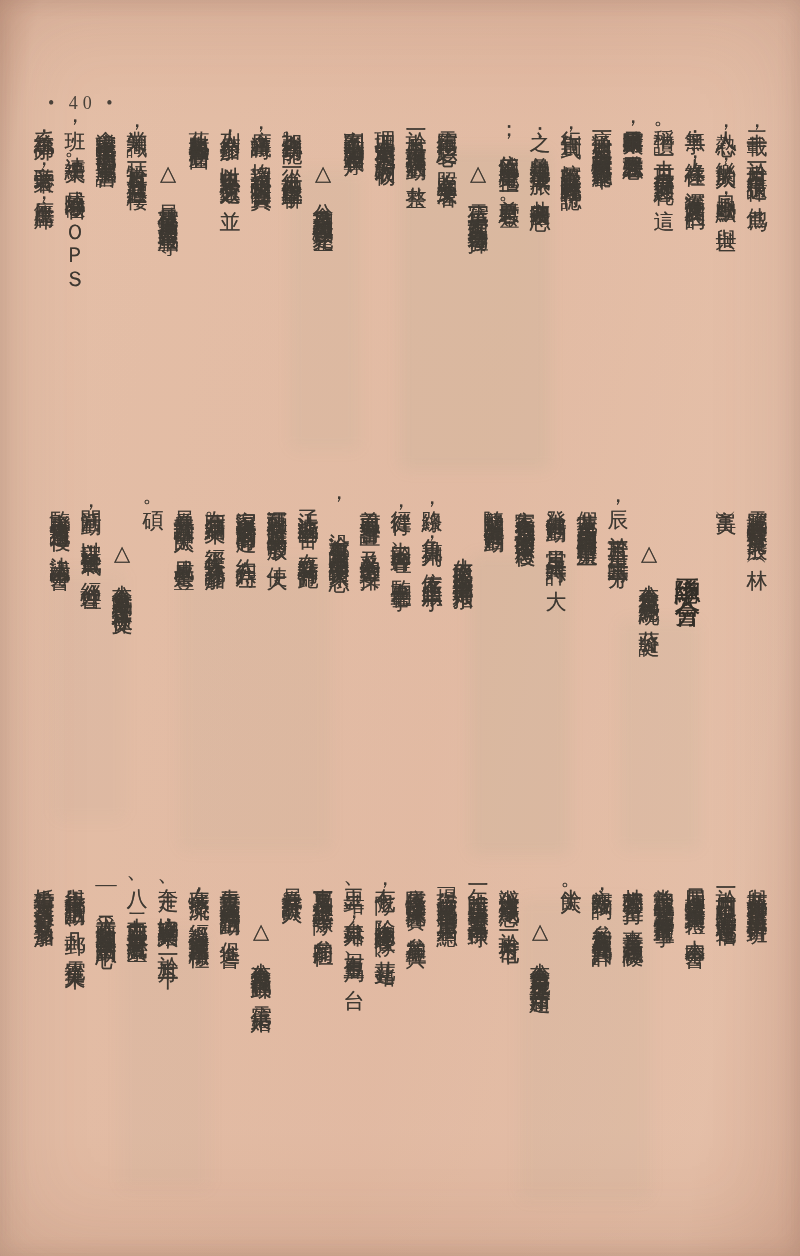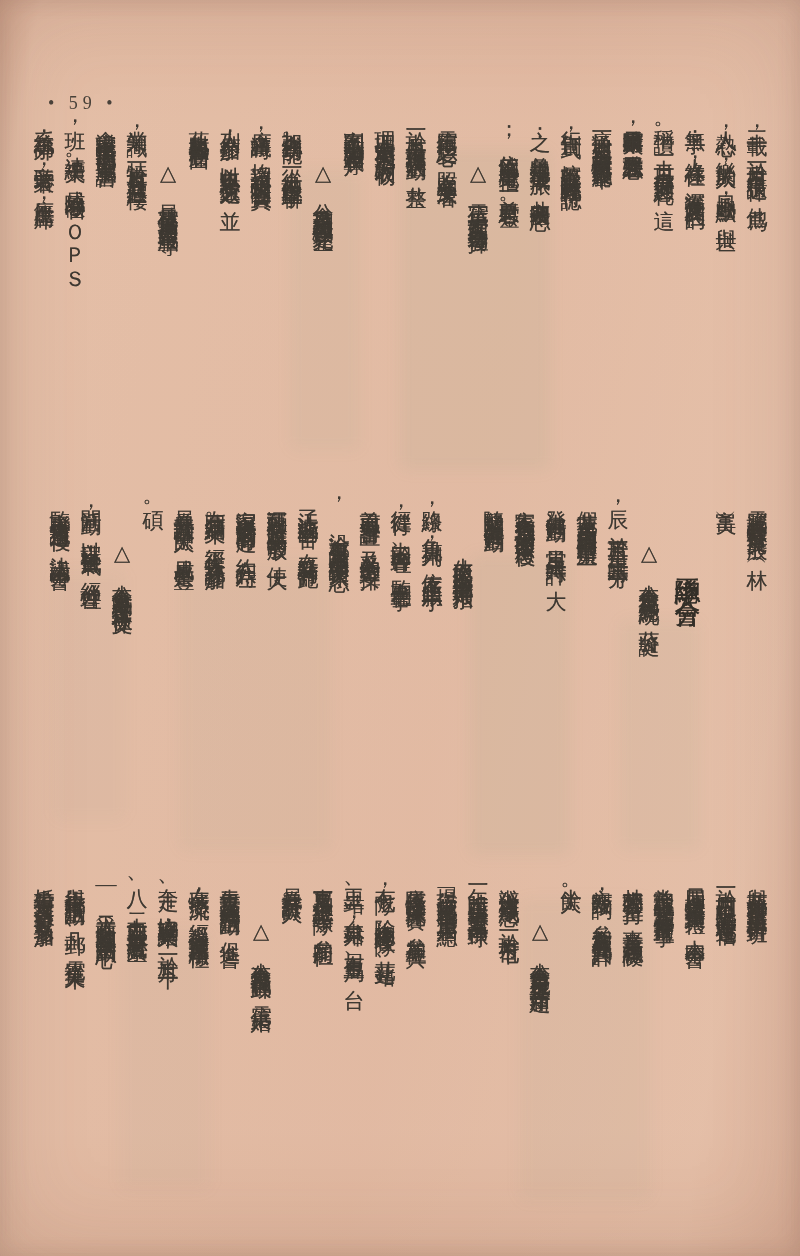--- a/index.html
+++ b/index.html
@@ -62,21 +62,21 @@
 
 <div class="ghost g1"></div>
 <div class="ghost g2"></div>
 <div class="ghost g3"></div>
 <div class="ghost g4"></div>
 <div class="ghost g5"></div>
 <div class="ghost g6"></div>
 <div class="ghost g7"></div>
 <div class="ghost g8"></div>
 
-<div id="page-num">• 59 •</div>
+<div id="page-num">• 40 •</div>
 
 <div id="band-top" class="band">
     <div class="col">三十載，於十月一日申請退休。他爲</div>
     <div class="col">人熱心，樂於助人，風趣幽默，與世</div>
     <div class="col">無爭；人緣甚佳，深獲長官及同仁的</div>
     <div class="col">稱讚。十一月二日突傳病世惡耗，這</div>
     <div class="col tight">晴天霹靂來得太早了，大夥兒强忍著悲</div>
     <div class="col">痛於十一日參加台中殯儀館懷義廳舉</div>
     <div class="col">行告別式，擦乾眼淚時瞧見輓聯特誌</div>
     <div class="col">之：曾是袍澤從戒軍旅，共襄復國志</div>

